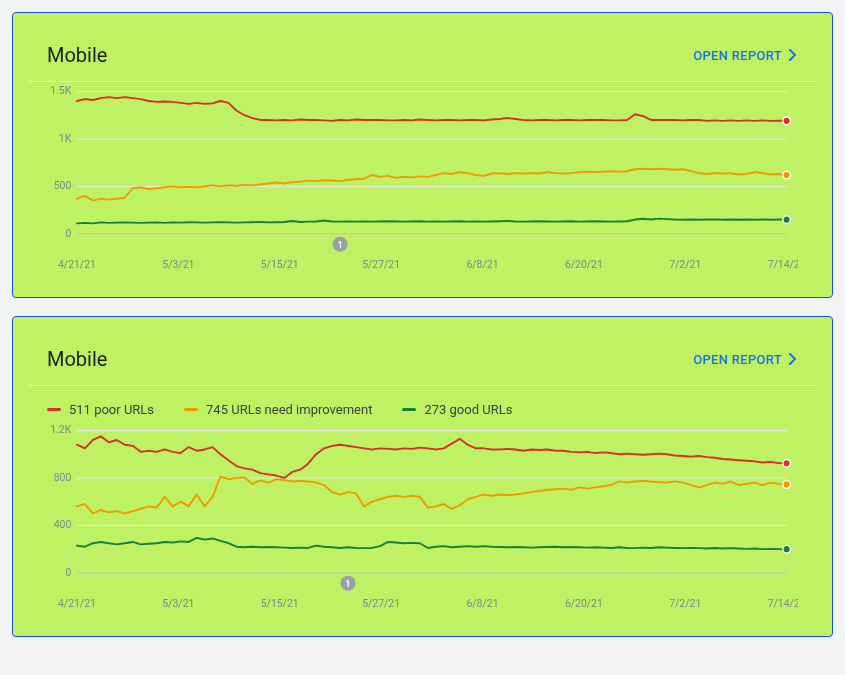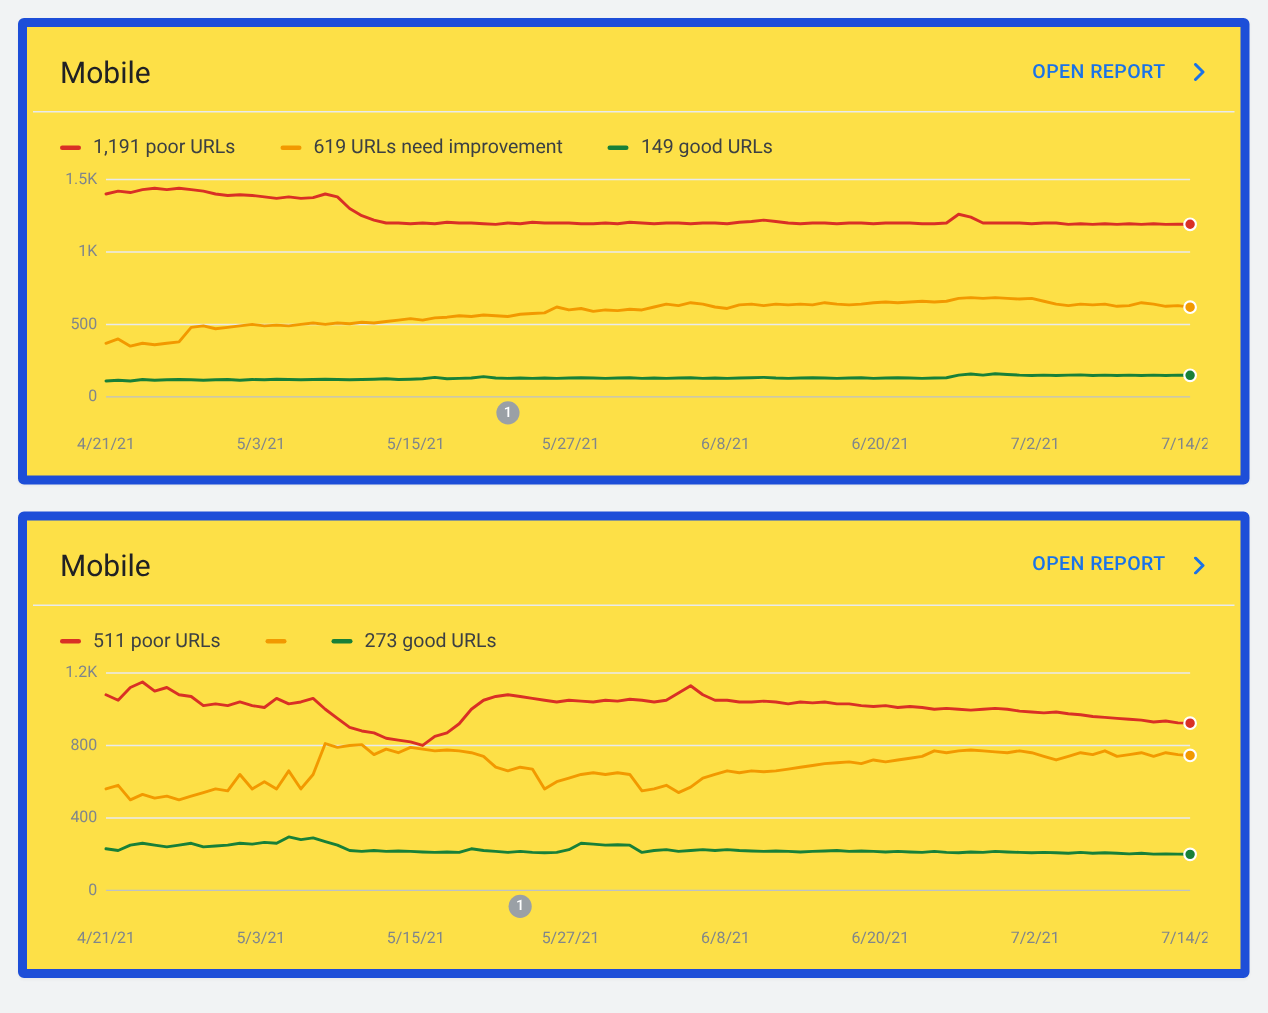--- a/index.html
+++ b/index.html
@@ -4,42 +4,42 @@
 <style>
   * { box-sizing: border-box; }
   body {
     margin: 0;
     padding: 12px;
     background: #f1f3f4;
     font-family: Roboto, "Helvetica Neue", Arial, sans-serif;
     color: #202124;
   }
   .card {
-    background: #fde047;
-    border: 6px solid #1d4ed8;
+    background: #bef264;
+    border: 1px solid #1d4ed8;
     border-radius: 4px;
     box-shadow: 0 1px 2px rgba(0,0,0,0.04);
     margin-bottom: 18px;
-    padding: 4px;
+    padding: 16px;
   }
   .card-header {
     display: flex;
     justify-content: space-between;
     align-items: center;
     padding: 14px 18px 6px 18px;
   }
   .card-title {
     font-size: 20px;
     font-weight: 400;
     color: #202124;
   }
   .open-report {
     display: flex;
     align-items: center;
-    gap: 18px;
+    gap: 6px;
     color: #1a73e8;
     font-size: 13px;
     font-weight: 500;
     letter-spacing: 0.3px;
     cursor: pointer;
   }
   .open-report svg { display: block; }
   .divider {
     height: 1px;
     background: #e8eaed;
@@ -91,34 +91,20 @@
     <div class="open-report">
       <span>OPEN REPORT</span>
       <span>
         <svg width="10" height="12" viewBox="0 0 8 12">
             <path d="M1 1 L6 6 L1 11" stroke="#1a73e8" stroke-width="2" fill="none" stroke-linecap="round" stroke-linejoin="round"></path>
           </svg>
       </span>
     </div>
   </div>
   <div class="divider"></div>
-  <div class="legend">
-    <div class="legend-item">
-      <span class="swatch" style="background:#d93025"></span>
-      <span>1,191 poor URLs</span>
-    </div>
-    <div class="legend-item">
-      <span class="swatch" style="background:#f29900"></span>
-      <span>619 URLs need improvement</span>
-    </div>
-    <div class="legend-item">
-      <span class="swatch" style="background:#188038"></span>
-      <span>149 good URLs</span>
-    </div>
-  </div>
   <div class="chart-area">
     <svg class="chart-svg" id="chart-mobile" viewBox="0 0 800 210" preserveAspectRatio="none">
         <line class="axisline" x1="40" x2="788" y1="160" y2="160"></line>
         <text class="ytick" x="34" y="163" text-anchor="end" style="font-size:11px;fill:#80868b">0</text>
         <line class="gridline" x1="40" x2="788" y1="110.00000000000001" y2="110.00000000000001"></line>
         <text class="ytick" x="34" y="113.00000000000001" text-anchor="end" style="font-size:11px;fill:#80868b">500</text>
         <line class="gridline" x1="40" x2="788" y1="60.00000000000001" y2="60.00000000000001"></line>
         <text class="ytick" x="34" y="63.00000000000001" text-anchor="end" style="font-size:11px;fill:#80868b">1K</text>
         <line class="gridline" x1="40" x2="788" y1="10" y2="10"></line>
         <text class="ytick" x="34" y="13" text-anchor="end" style="font-size:11px;fill:#80868b">1.5K</text>
@@ -155,20 +141,21 @@
     </div>
   </div>
   <div class="divider"></div>
   <div class="legend">
     <div class="legend-item">
       <span class="swatch" style="background:#d93025"></span>
       <span>511 poor URLs</span>
     </div>
     <div class="legend-item">
       <span class="swatch" style="background:#f29900"></span>
+      <span>745 URLs need improvement</span>
     </div>
     <div class="legend-item">
       <span class="swatch" style="background:#188038"></span>
       <span>273 good URLs</span>
     </div>
   </div>
   <div class="chart-area">
     <svg class="chart-svg" id="chart-desktop" viewBox="0 0 800 210" preserveAspectRatio="none">
         <line class="axisline" x1="40" x2="788" y1="160" y2="160"></line>
         <text class="ytick" x="34" y="163" text-anchor="end" style="font-size:11px;fill:#80868b">0</text>

